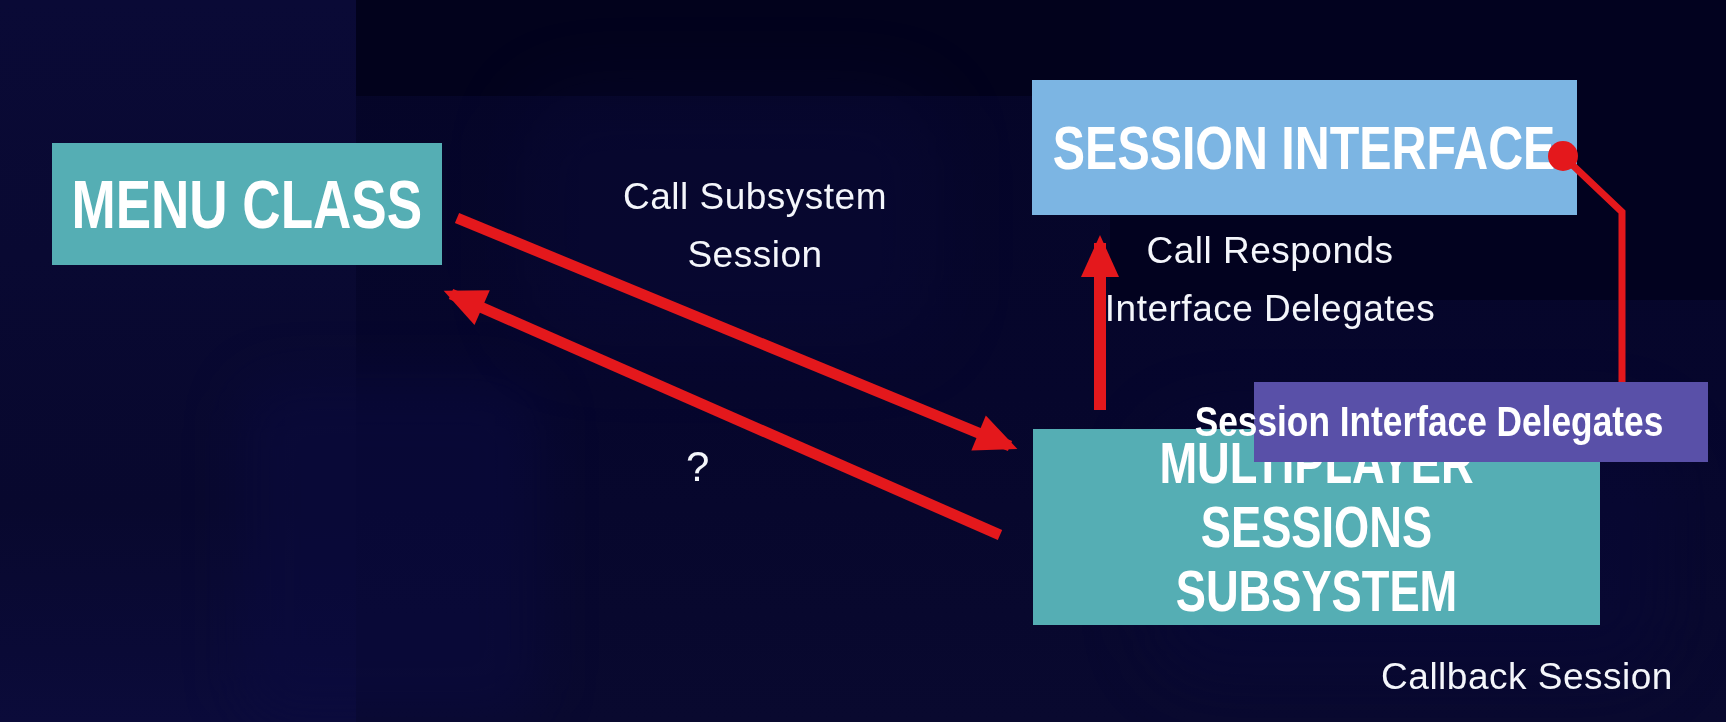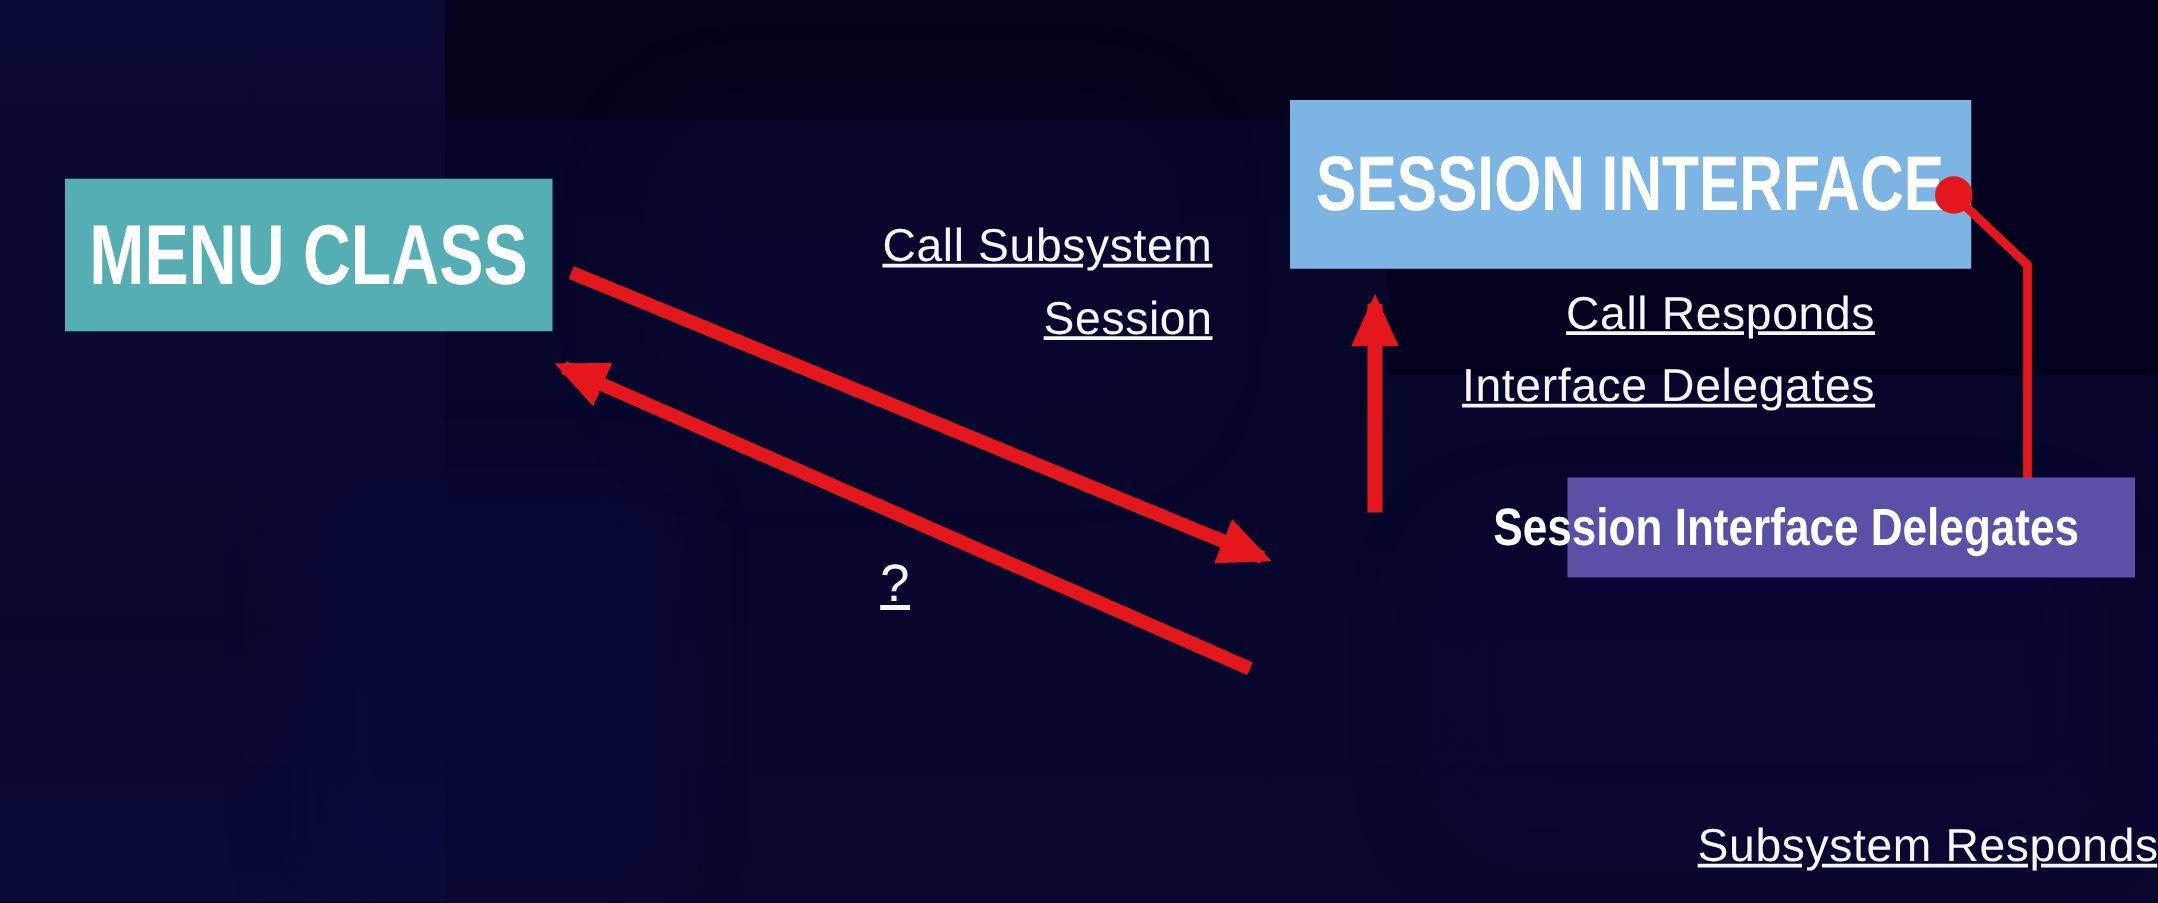--- a/index.html
+++ b/index.html
@@ -60,24 +60,23 @@
   #multiplayer .condensed { font-size: 58px; white-space: normal; line-height: 1.1; }
   #delegates    { left: 1254px; top: 382px; width: 454px; height: 80px; background: #5950a8; justify-content: flex-end; }
   #delegates .condensed { font-size: 42px; transform: scaleX(0.84); }
 
   
   .label {
     position: absolute;
     color: #f4f6fb;
     font-size: 37px;
     font-weight: normal;
-    text-align: right;
+    text-align: center;
     line-height: 58px;
     letter-spacing: 0.5px;
-    text-decoration: underline;
   }
   #lbl-call-subsystem { left: 540px; top: 168px; width: 430px; }
   #lbl-call-session   { left: 1040px; top: 222px; width: 460px; }
   #lbl-question       { left: 668px; top: 438px; width: 60px; font-size: 42px; }
   #lbl-callback       { left: 1327px; top: 648px; width: 400px; }
 
   
   #arrows {
     position: absolute; left: 0; top: 0; width: 1726px; height: 722px;
     pointer-events: none;
@@ -97,20 +96,26 @@
   <div class="bg-blob-c"></div>
 
   <div class="node" id="menu-class">
     <span class="condensed">MENU CLASS</span>
   </div>
 
   <div class="node" id="session-interface">
     <span class="condensed">SESSION INTERFACE</span>
   </div>
 
+  <div class="node" id="multiplayer">
+    <span class="condensed">
+      <span>MULTIPLAYER SESSIONS</span><br>
+      <span>SUBSYSTEM</span>
+    </span>
+  </div>
 
   <svg id="arrows" viewBox="0 0 1726 722">
     <defs>
       <marker id="ah" markerUnits="userSpaceOnUse" markerWidth="46" markerHeight="46" refX="36" refY="22" orient="auto">
         <path d="M2,3 L44,22 L2,41 z" fill="#e4181c"></path>
       </marker>
     </defs>
 
     <line class="shaft" x1="457" y1="218" x2="1010" y2="446" stroke-width="11" marker-end="url(#ah)"></line>
 
@@ -131,15 +136,15 @@
     <span>Session</span>
   </div>
 
   <div class="label" id="lbl-call-session">
     <span>Call Responds</span><br>
     <span>Interface Delegates</span>
   </div>
 
   <div class="label" id="lbl-question">?</div>
 
-  <div class="label" id="lbl-callback">Subsystem Responds</div>
+  <div class="label" id="lbl-callback">Callback Session</div>
 
 </div>
 
 </body></html>

